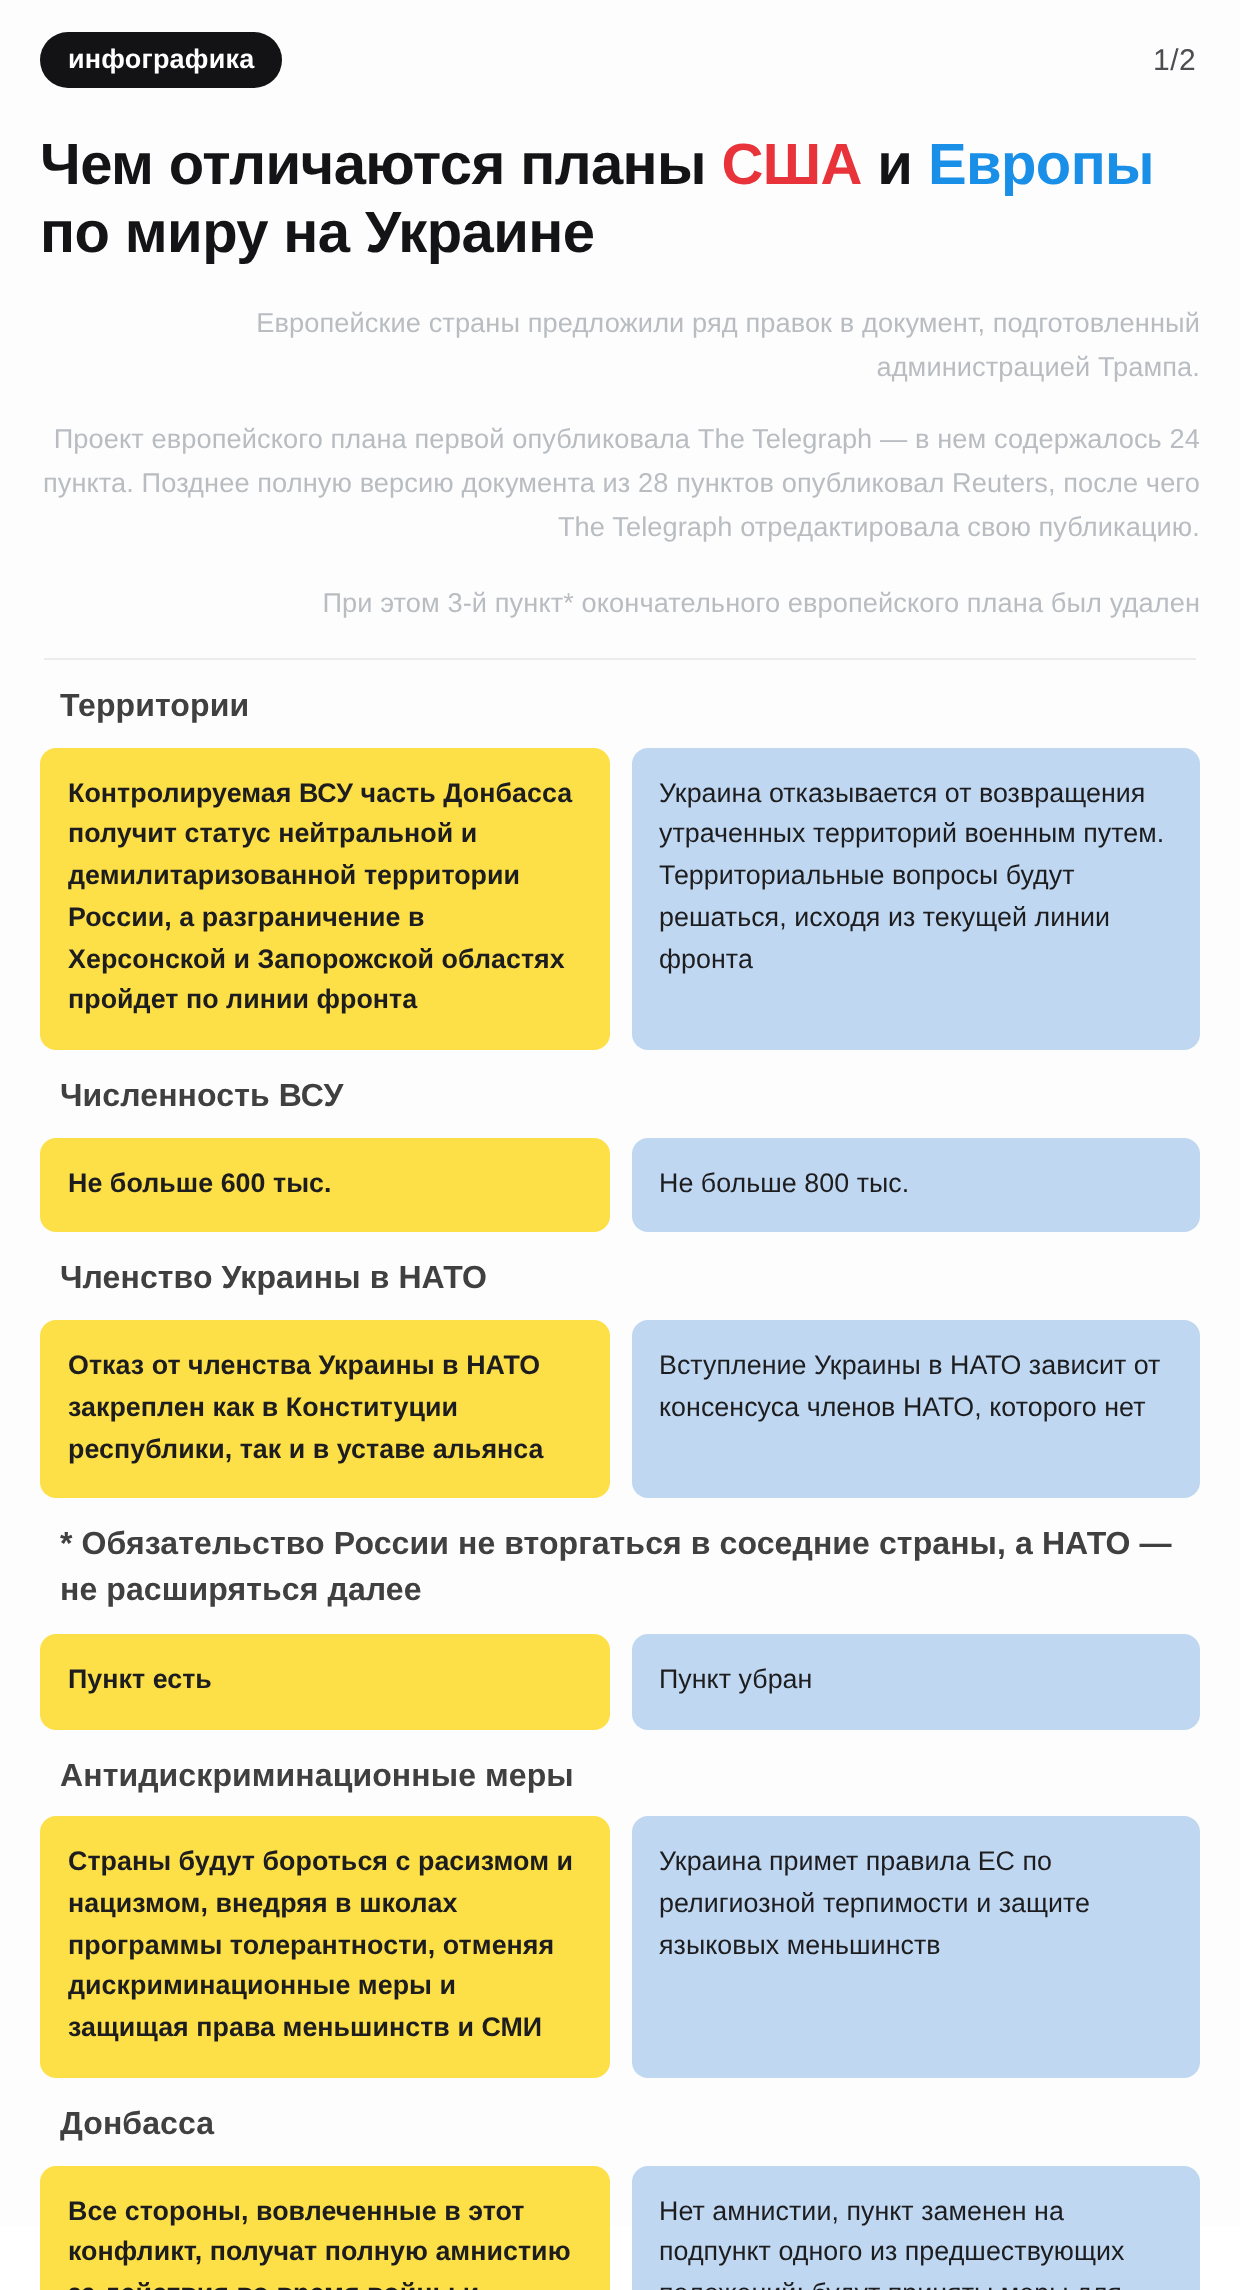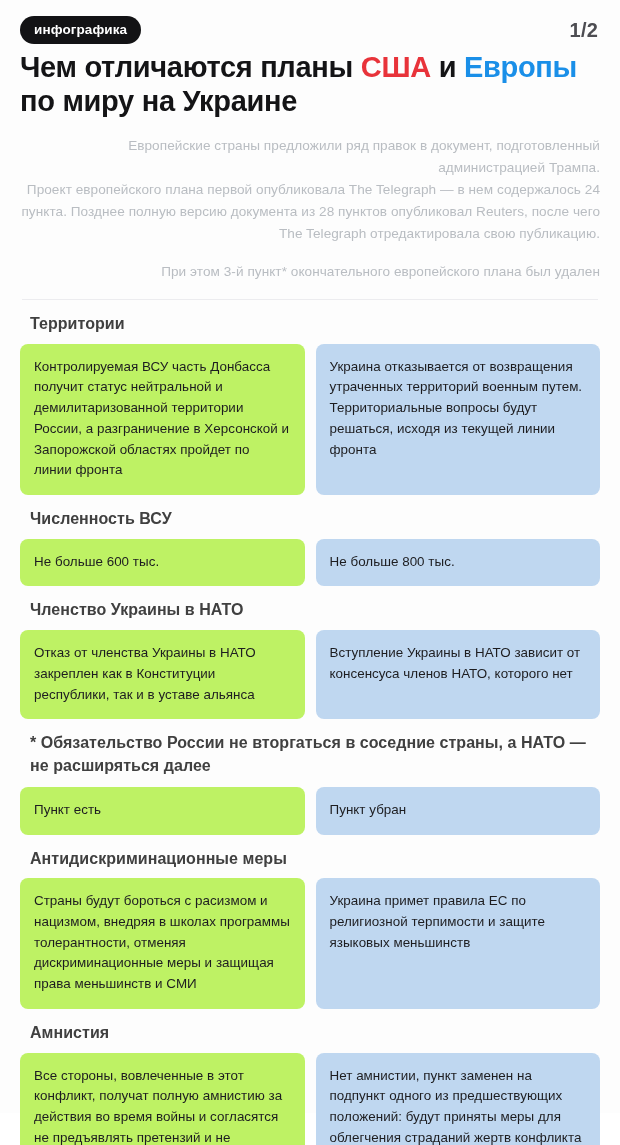--- a/index.html
+++ b/index.html
@@ -41,50 +41,50 @@
     color: #ffffff;
     font-size: 13.5px;
     font-weight: 700;
     letter-spacing: 0.1px;
     line-height: 1;
     padding: 7px 14px 8px;
     border-radius: 999px;
   }
 
   .pager {
-    font-size: 20px;
-    font-weight: 700;
+    font-size: 15px;
+    font-weight: 400;
     color: #4d4d52;
     letter-spacing: 0.2px;
     padding-right: 2px;
     text-align: right;
   }
 
   
   .headline {
-    margin-top: 8px;
+    margin-top: 24px;
     font-size: 29px;
     line-height: 1.17;
     font-weight: 700;
     letter-spacing: -0.3px;
     color: #141416;
   }
   .hl-us    { color: #e8333a; }
   .hl-eu    { color: #1a8fe8; }
 
   
   .intro {
     margin-top: 16px;
     color: #b9bdc2;
     font-size: 13.6px;
     line-height: 1.62;
     letter-spacing: 0.05px;
     text-align: right;
   }
-  .intro p + p { }
+  .intro p + p { margin-top: 14px; }
   .intro .tight { margin-top: 16px; }
 
   
   .divider {
     height: 1px;
     background: #ececef;
     margin: 16px 2px 0 2px;
   }
 
   
@@ -111,21 +111,21 @@
   .card {
     flex: 1 1 0;
     border-radius: 8px;
     padding: 13px 14px 14px;
     font-size: 13.4px;
     line-height: 1.55;
     letter-spacing: 0.03px;
     color: #1d1d20;
     min-height: 44px;
   }
-  .card.us { background: #bef264; }
+  .card.us { background: #fde047; font-weight: bold; }
   .card.eu { background: #bfd7f0; }
 </style>
 </head>
 <body>
 
 <div class="page">
 
   <div class="topbar">
     <span class="badge">инфографика</span>
     <span class="pager">1/2</span>
@@ -171,21 +171,21 @@
         </div>
       </div>
       <div class="section">
         <div class="section-title">Антидискриминационные меры</div>
         <div class="row">
           <div class="card us">Страны будут бороться с расизмом и нацизмом, внедряя в школах программы толерантности, отменяя дискриминационные меры и защищая права меньшинств и СМИ</div>
           <div class="card eu">Украина примет правила ЕС по религиозной терпимости и защите языковых меньшинств</div>
         </div>
       </div>
       <div class="section">
-        <div class="section-title">Амнистия</div>
+        <div class="section-title">Донбасса</div>
         <div class="row">
           <div class="card us">Все стороны, вовлеченные в этот конфликт, получат полную амнистию за действия во время войны и согласятся не предъявлять претензий и не рассматривать жалобы в дальнейшем</div>
           <div class="card eu">Нет амнистии, пункт заменен на подпункт одного из предшествующих положений: будут приняты меры для облегчения страданий жертв конфликта</div>
         </div>
       </div>
     </div>
 
 </div>
 
 </body></html>

